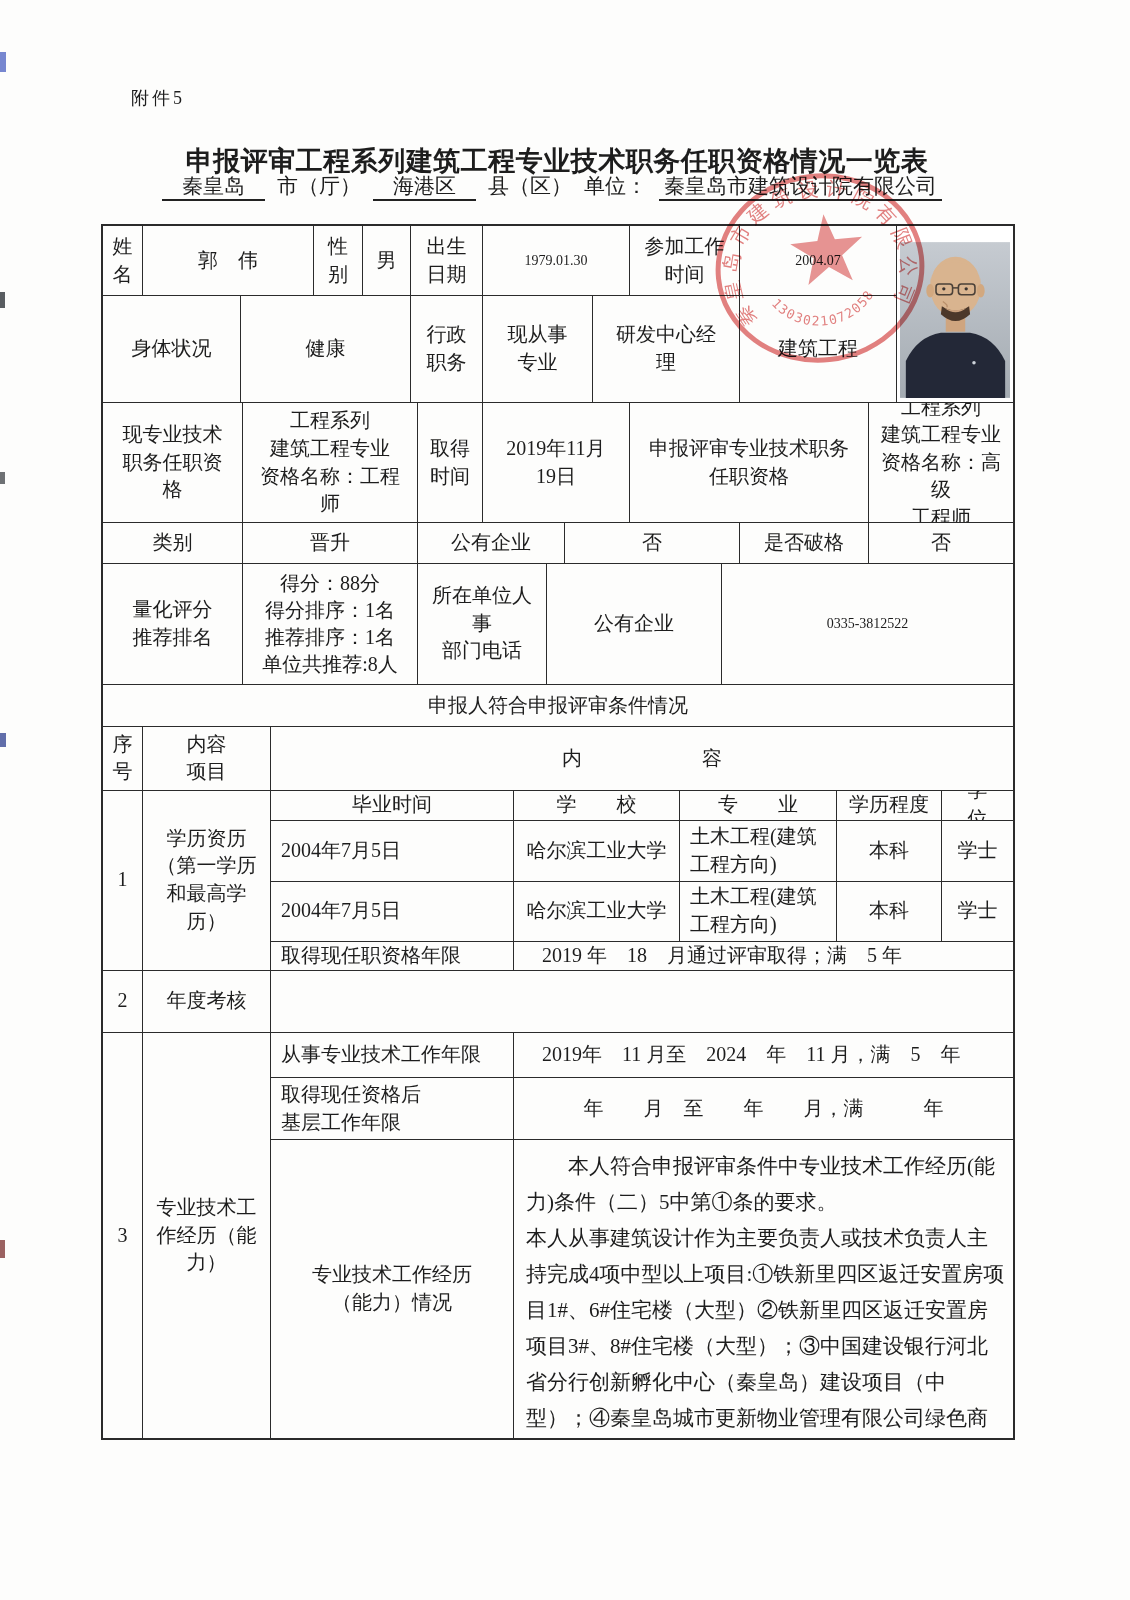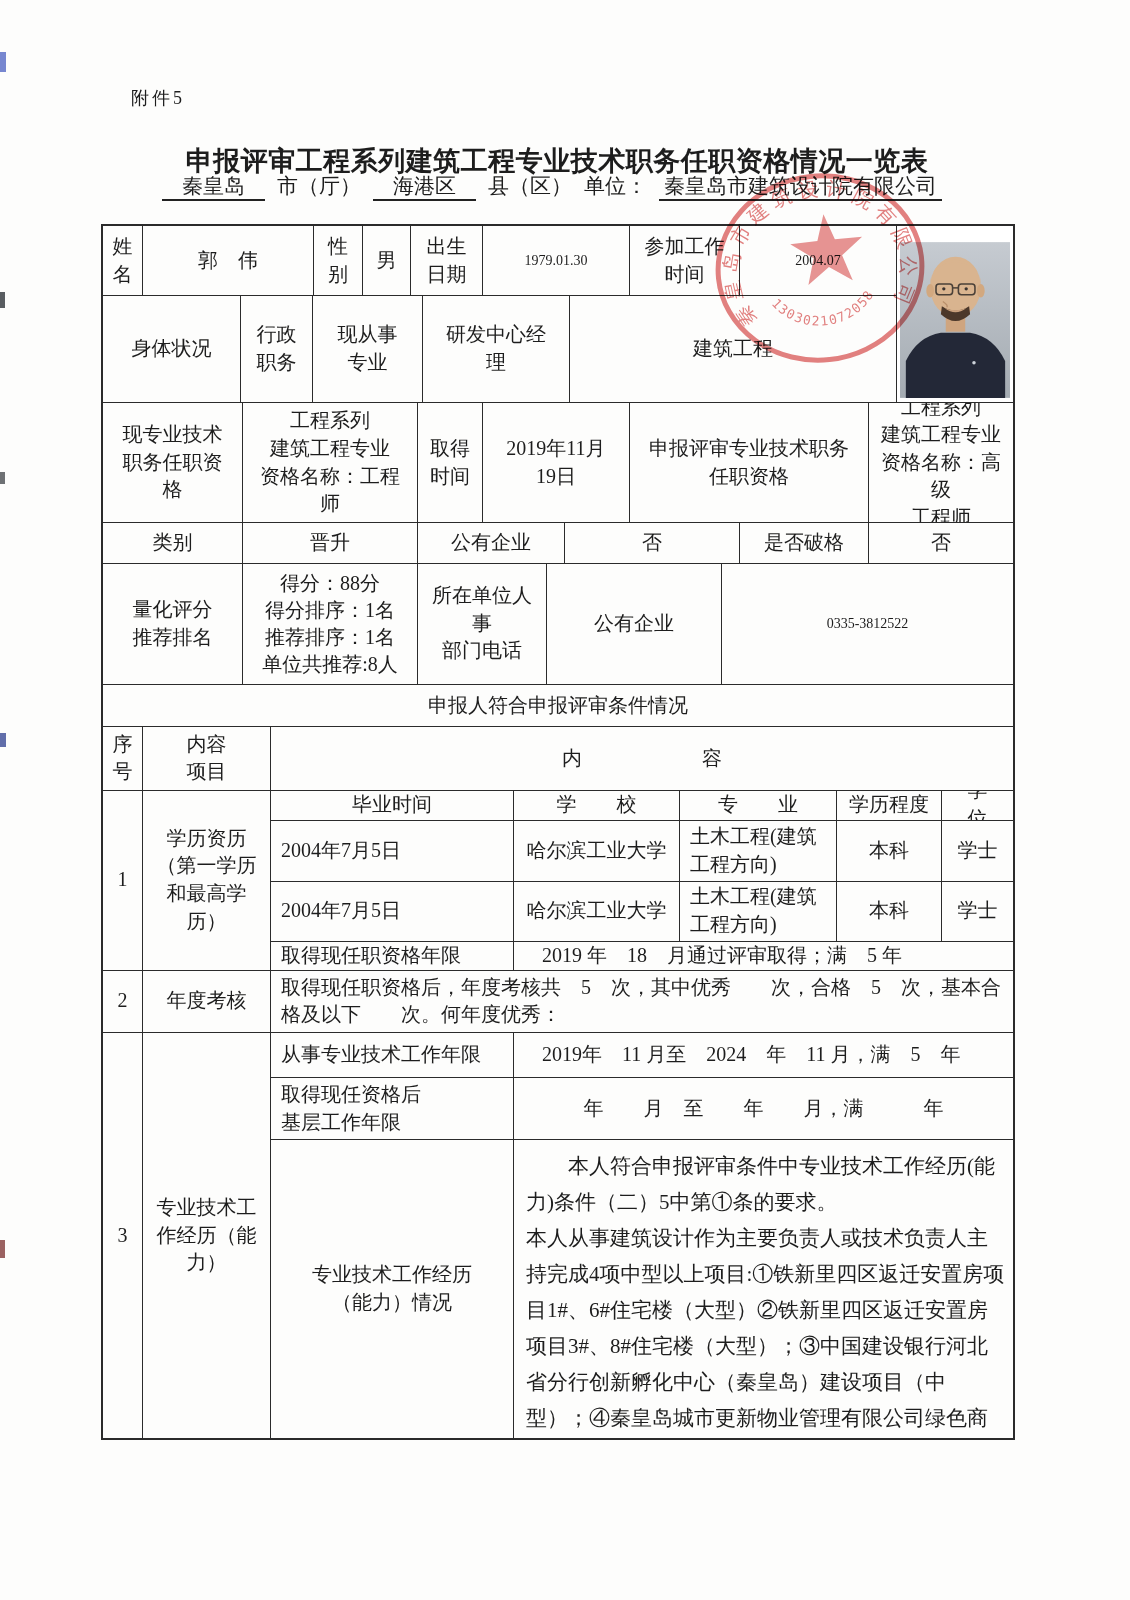--- a/index.html
+++ b/index.html
@@ -80,20 +80,21 @@
           <div class="c" style="width:48px">男</div>
           <div class="c" style="width:72px">出生
 日期</div>
           <div class="c num" style="width:147px">1979.01.30</div>
           <div class="c" style="width:110px">参加工作
 时间</div>
           <div class="c lastc grow num">2004.07</div>
         </div>
         <div class="ir nb" style="height:106px">
           <div class="c" style="width:138px">身体状况</div>
+          <div class="c" style="width:170px">健康</div>
           <div class="c" style="width:72px">行政
 职务</div>
           <div class="c" style="width:110px">现从事
 专业</div>
           <div class="c" style="width:147px">研发中心经
 理</div>
           <div class="c lastc grow">建筑工程</div>
         </div>
       </div>
       <div class="c lastc grow photo">
@@ -212,21 +213,20 @@
         <div class="ir nb" style="height:28px">
           <div class="c left" style="width:243px">取得现任职资格年限</div>
           <div class="c lastc grow left pad28">2019 年　18　月通过评审取得；满　5 年</div>
         </div>
       </div>
     </div>
 
     <div class="r" style="height:63px">
       <div class="c" style="width:40px">2</div>
       <div class="c" style="width:128px">年度考核</div>
-      <div class="c lastc grow left">取得现任职资格后，年度考核共　5　次，其中优秀　　次，合格　5　次，基本合格及以下　　次。何年度优秀：</div>
     </div>
 
     <div class="r nb" style="height:405px">
       <div class="c" style="width:40px">3</div>
       <div class="c" style="width:128px">专业技术工
 作经历（能
 力）</div>
       <div class="colgrp lastc grow">
         <div class="ir" style="height:45px">
           <div class="c left" style="width:243px">从事专业技术工作年限</div>

